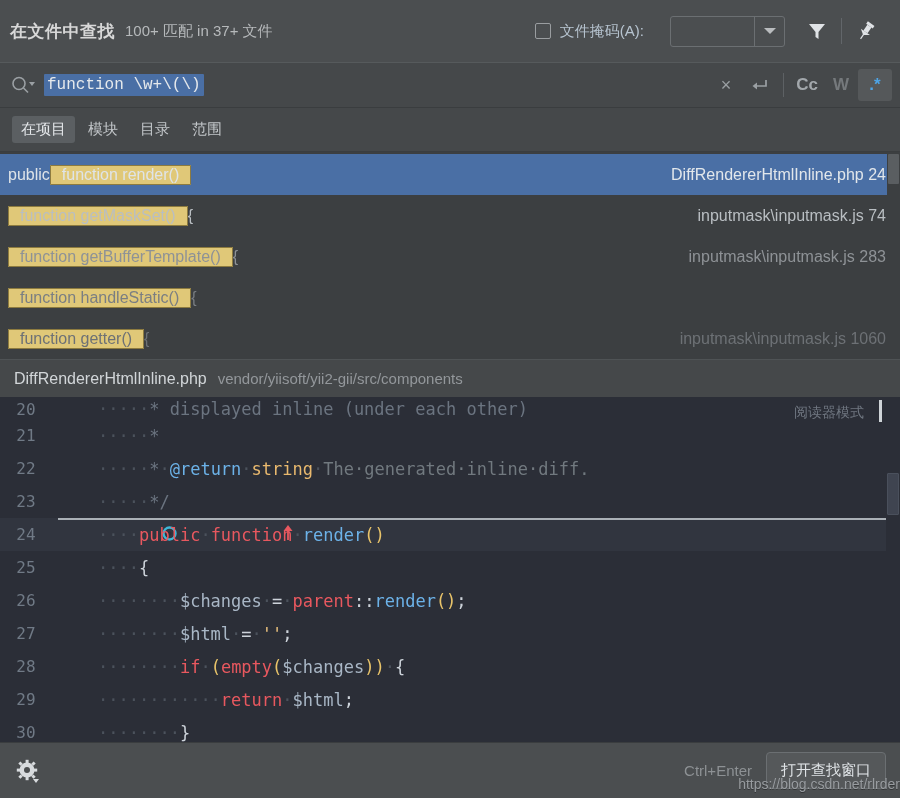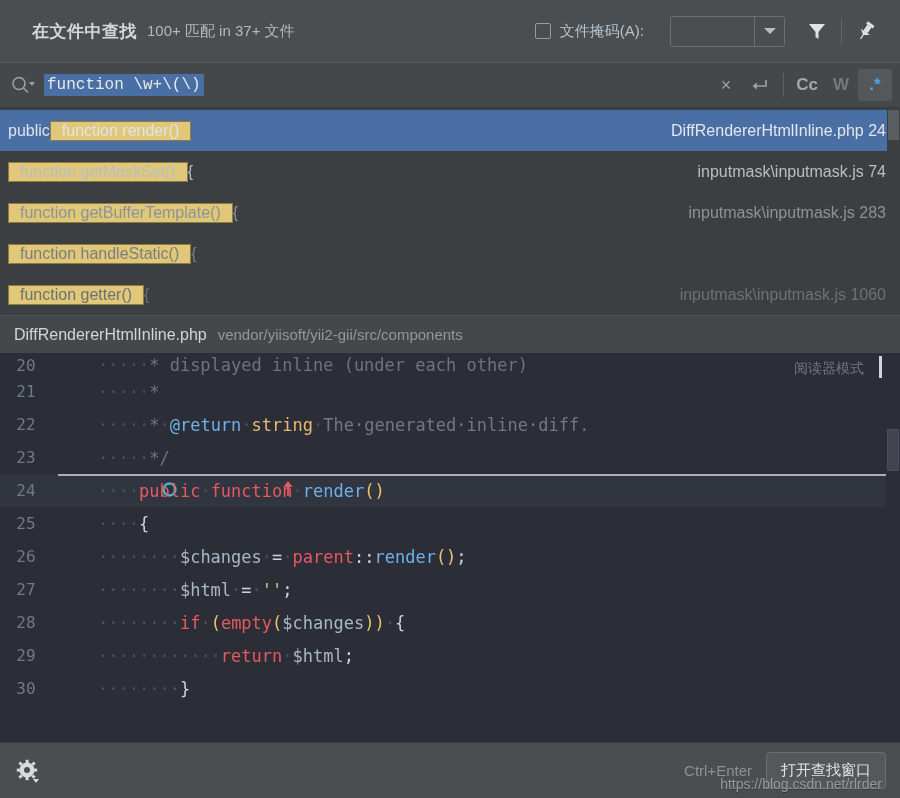--- a/index.html
+++ b/index.html
@@ -14,21 +14,21 @@
     background: #4b4e50;
     display: flex; flex-direction: column;
     position: relative;
   }
 
   
   .header {
     height: 62px; min-height: 62px;
     background: #4b4e50;
     display: flex; align-items: center;
-    padding: 0 14px 0 32px;
+    padding: 0 14px 0 10px;
   }
   .title {
     font-size: 17px; font-weight: bold; color: #d8d8d8;
     letter-spacing: .5px;
   }
   .subtitle {
     font-size: 15px; color: #b6b9bb; margin-left: 10px;
   }
   .header-spacer { flex: 1; }
   .chk {
@@ -199,21 +199,21 @@
     display: flex; align-items: center; padding: 0 14px 0 16px;
     border-top: 1px solid #3a3d3f; position: relative;
   }
   .b-spacer { flex: 1; }
   .shortcut { font-size: 15px; color: #8d9194; margin-right: 14px; }
   .open-btn {
     padding: 8px 14px; border: 1px solid #6b6f72; border-radius: 4px;
     background: #55585a; color: #dfe3e6; font-size: 15px;
   }
   .watermark {
-    position: absolute; right: 18px; bottom: 6px;
+    position: absolute; right: 0; bottom: 6px;
     font-size: 14px; color: #9ea2a6; opacity: .92;
     font-family: "Liberation Sans", sans-serif;
     text-shadow: 0 1px 0 rgba(0,0,0,.35);
   }
 </style>
 </head>
 <body>
 
 <div id="app">
 
@@ -270,20 +270,26 @@
         <path d="M16 4 L16 10 L6 10" fill="none" stroke="#9ba0a4" stroke-width="1.7"></path>
         <polygon points="7,6.5 7,13.5 2.5,10" fill="#9ba0a4"></polygon>
       </svg>
     </div>
     <div class="sr-sep"></div>
     <div class="tog">Cc</div>
     <div class="tog dim">W</div>
     <div class="tog active">.*</div>
   </div>
 
+  <div class="tabrow">
+    <div class="tab sel">在项目</div>
+    <div class="tab">模块</div>
+    <div class="tab">目录</div>
+    <div class="tab">范围</div>
+  </div>
 
   <div class="results">
 
     <div class="res-row sel">
       <div class="res-left">
         <span class="res-text">public </span>
           <span class="res-text hl">function render()</span>
           <span class="res-text"></span>
       </div>
       <div class="res-file">

